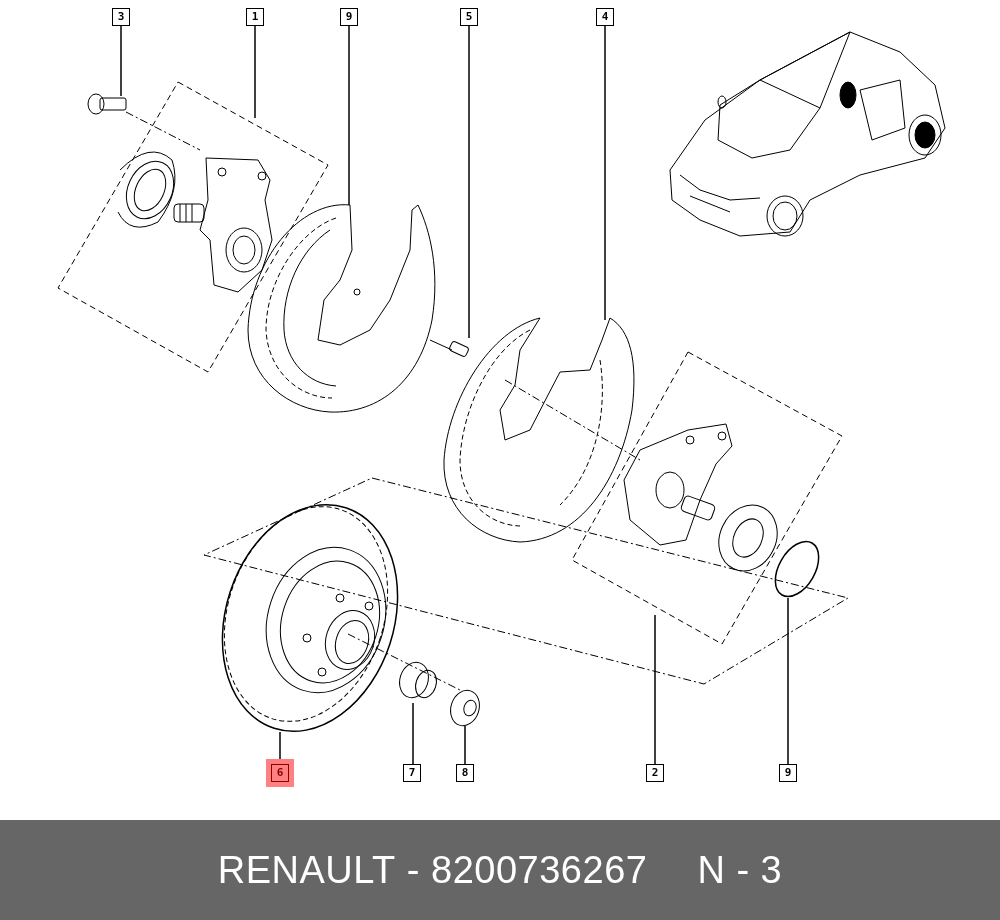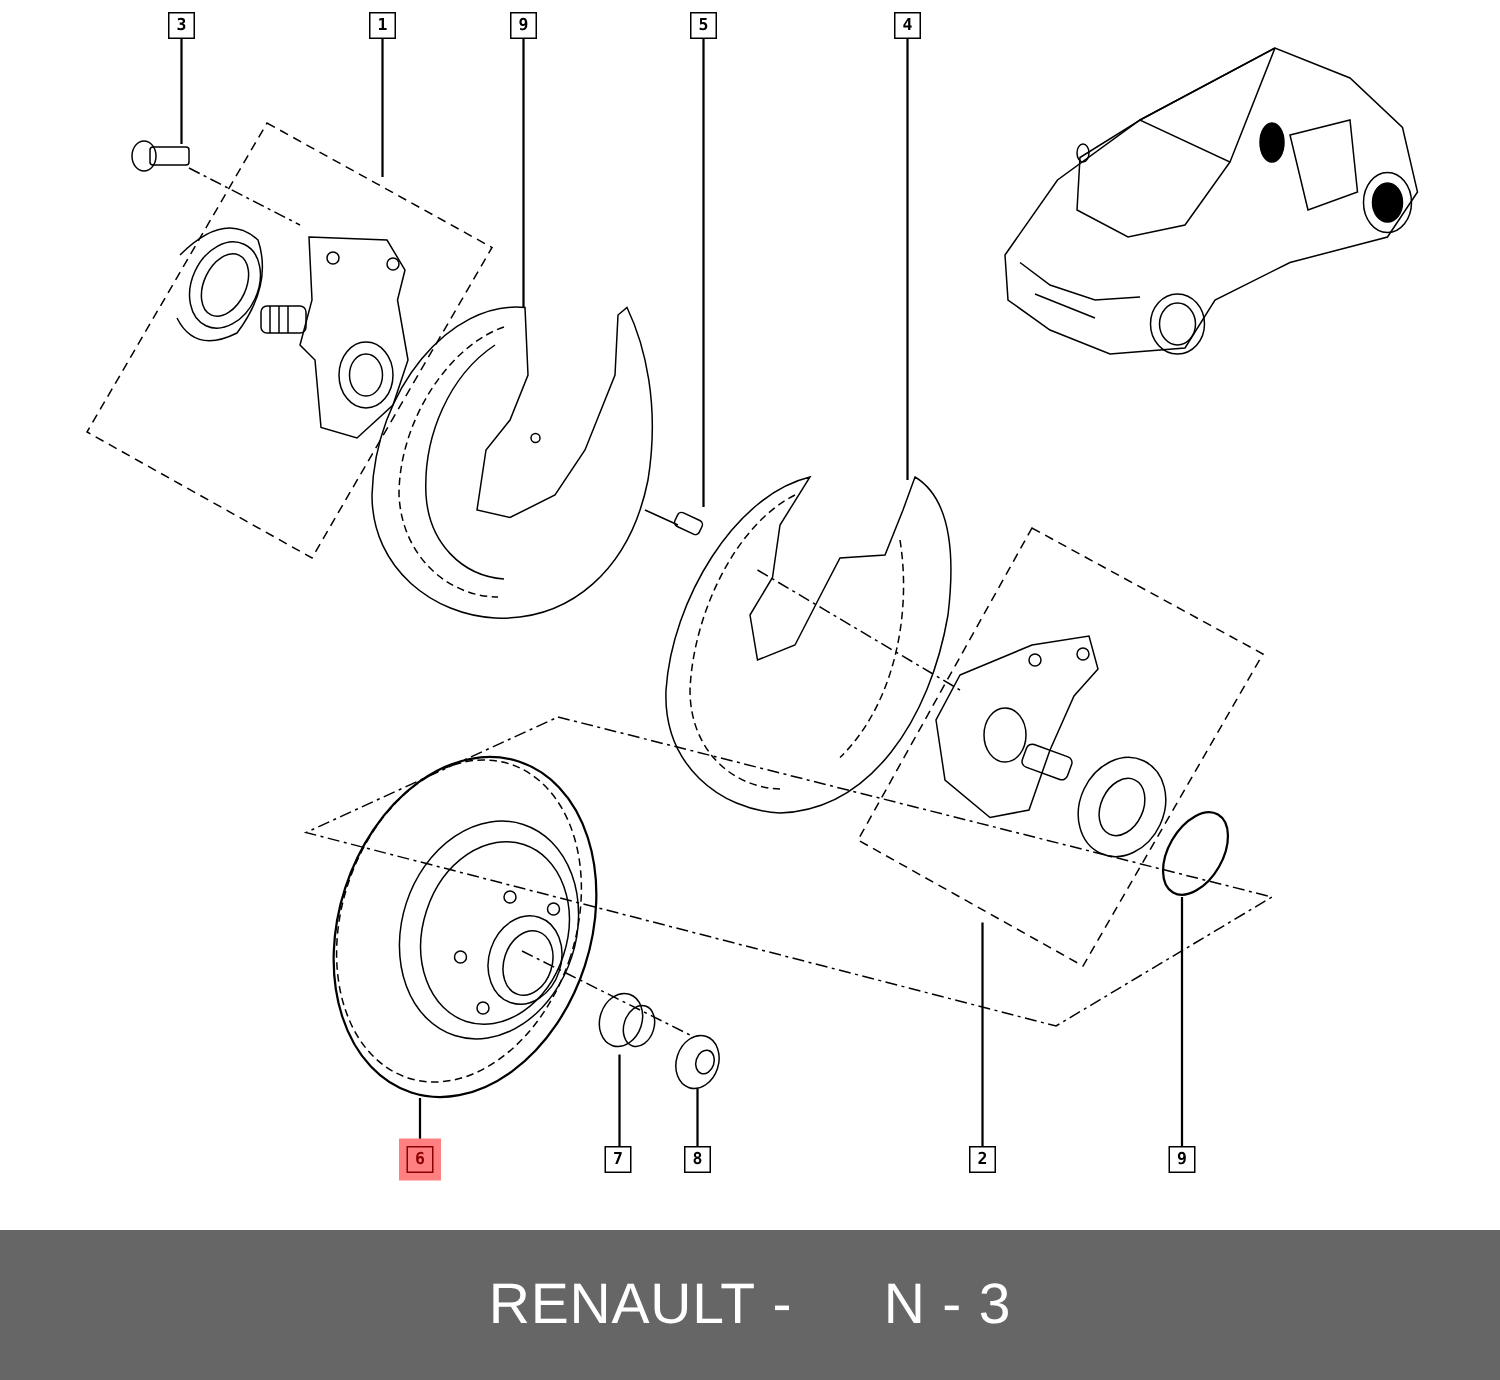--- a/index.html
+++ b/index.html
@@ -146,15 +146,16 @@
   <div class="callout" style="left:456px;top:764px;">8</div>
   <div class="callout" style="left:646px;top:764px;">2</div>
   <div class="callout" style="left:779px;top:764px;">9</div>
 </div>
 
 <div id="footer">
   <span>RENAULT</span>
   <span>&nbsp;</span>
   <span>-</span>
   <span>&nbsp;</span>
+  <span>8200736267</span>
   <span class="gap"></span>
   <span>N - 3</span>
 </div>
 
 </body></html>

